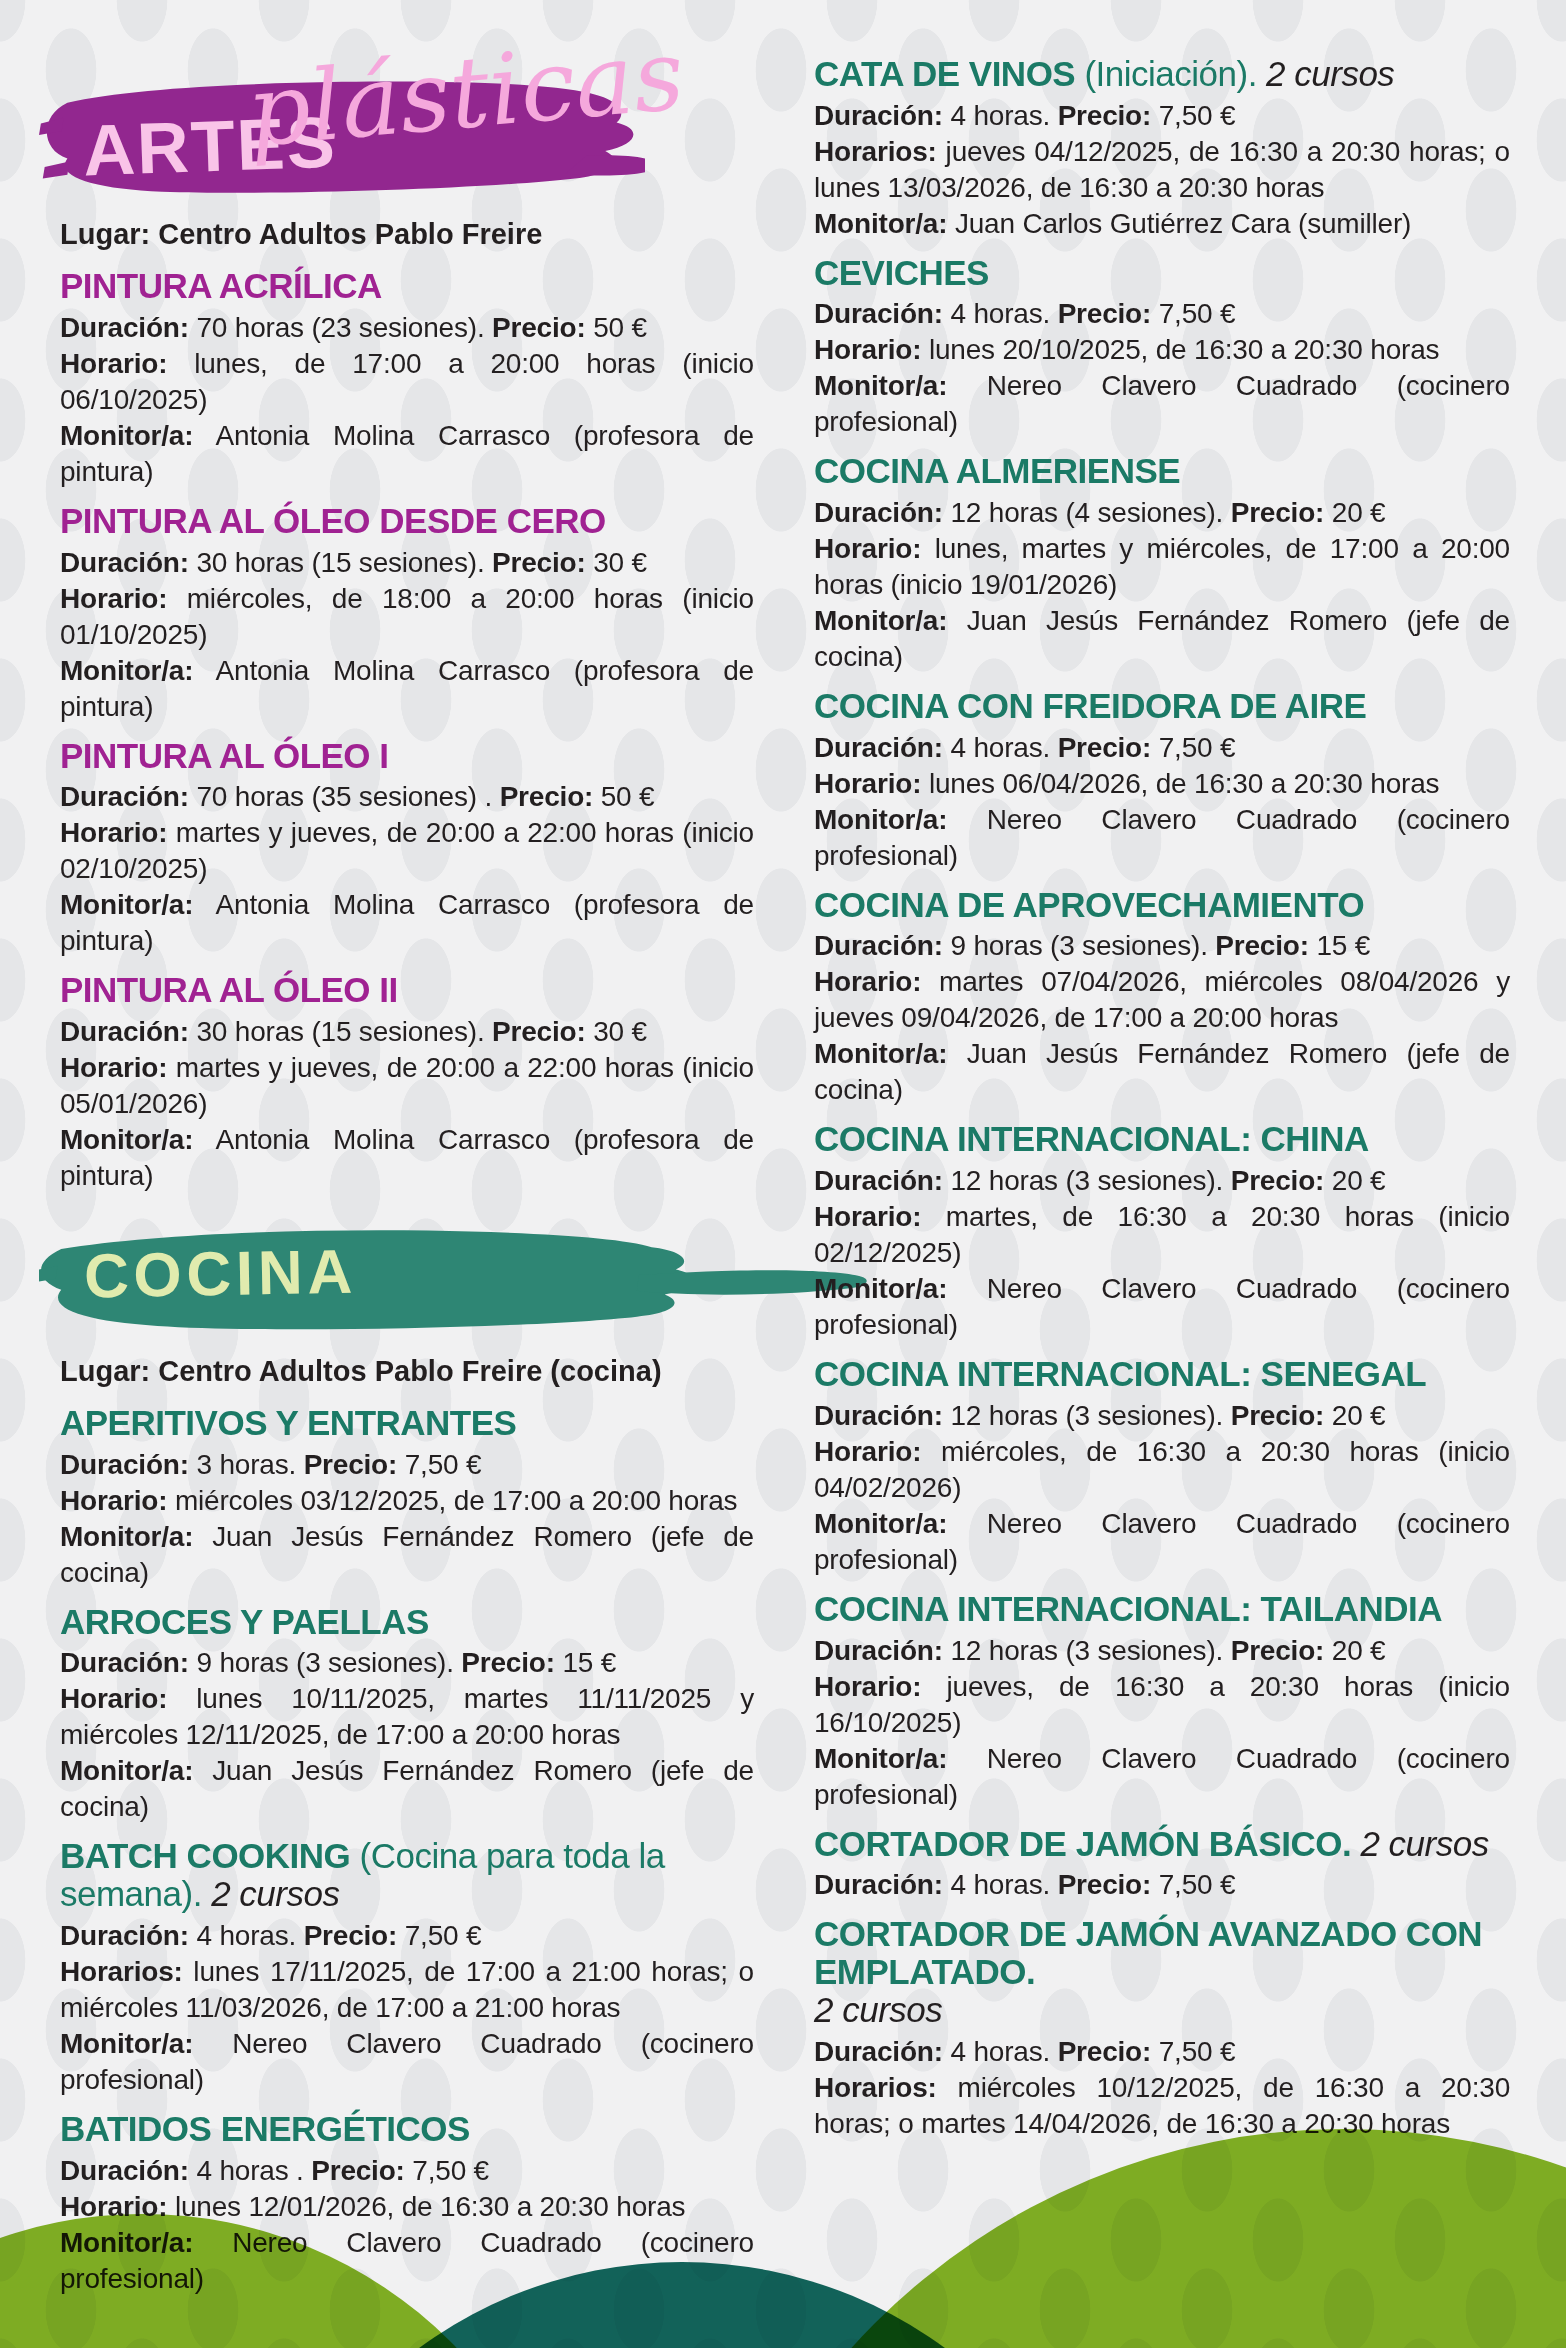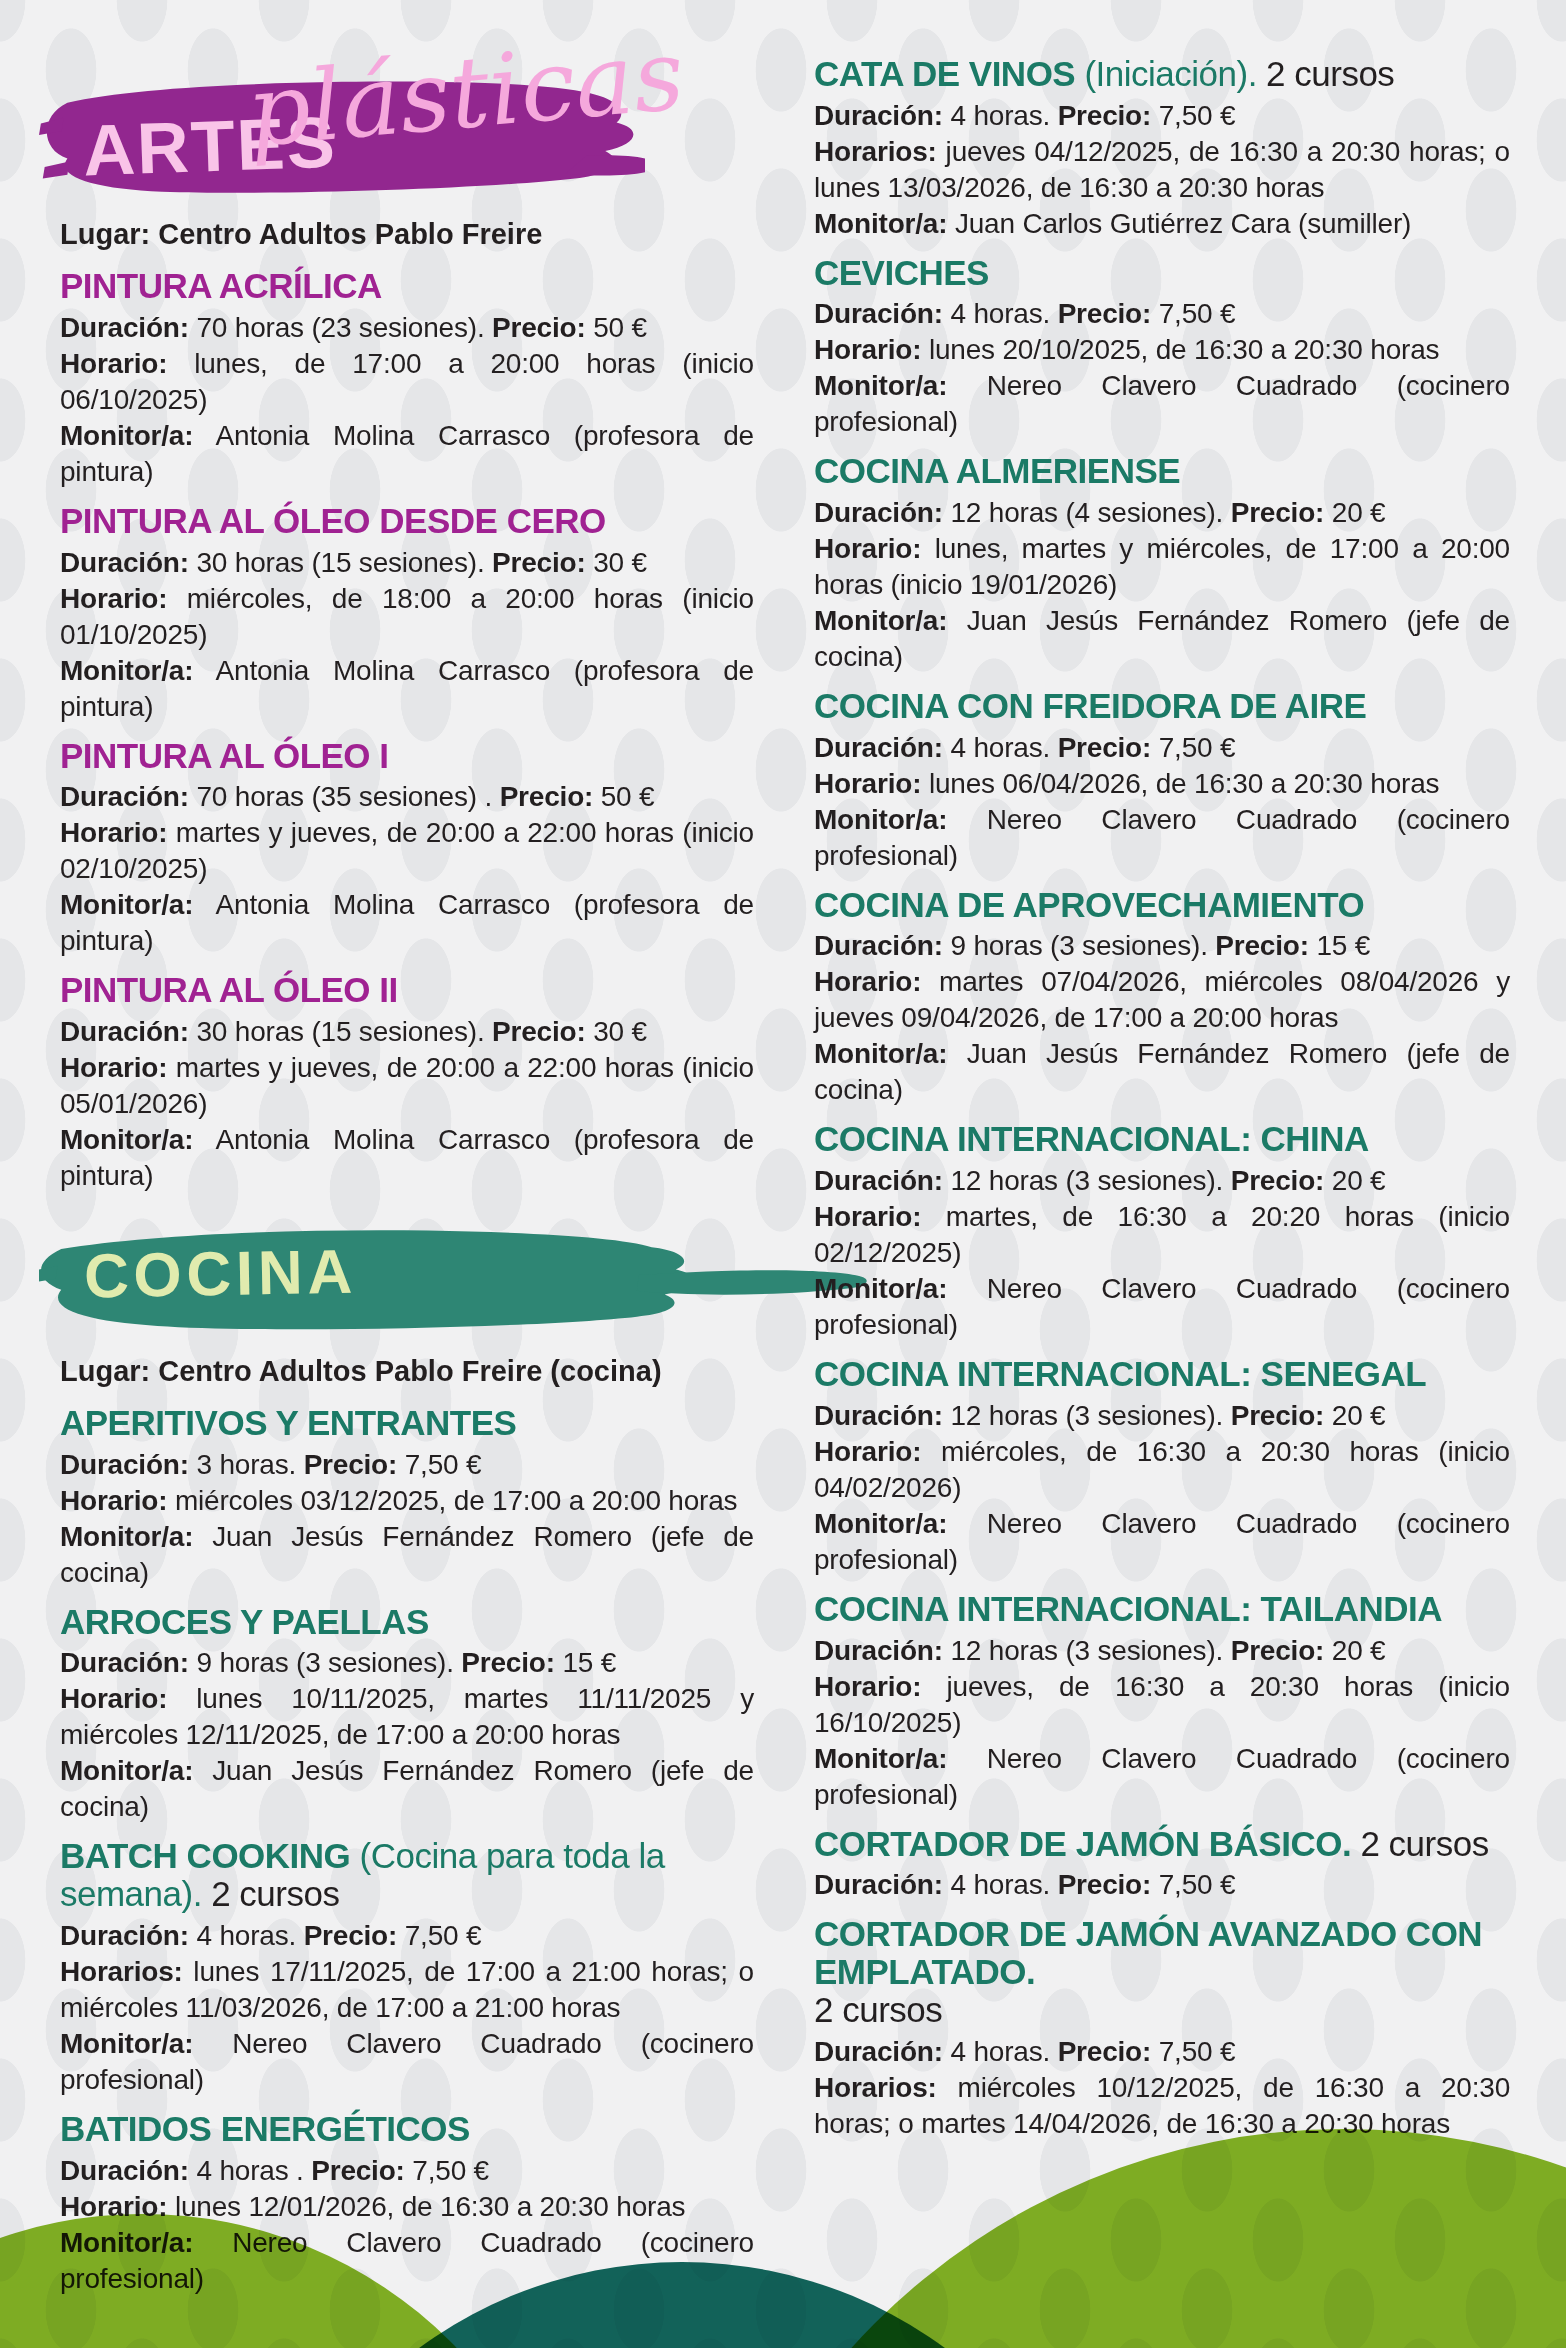--- a/index.html
+++ b/index.html
@@ -28,21 +28,21 @@
   .col .course:first-child{margin-top:0;}
 
   h3.course-title{
     font-size:35px;line-height:38px;font-weight:bold;
     letter-spacing:-0.5px;margin:0 0 4.7px 0;
   }
   .accent-purple h3.course-title{color:var(--purple,#a02292);}
   .accent-teal h3.course-title{color:var(--teal,#1b7a66);}
   .ts-strong{font-weight:bold;}
   .ts-light{font-weight:normal;}
-  .ts-plain{font-weight:normal;color:var(--ink,#231f20);}
+  .ts-plain{font-weight:normal;color:var(--ink,#231f20);font-style:italic;}
 
   .line{
     font-size:28px;line-height:36px;margin:0;
     text-align:justify;color:var(--ink,#231f20);
     letter-spacing:-0.2px;
   }
   .seg-b{font-weight:bold;}
 
   
   .brush{position:relative;margin-left:-21px;}
@@ -175,21 +175,21 @@
       </section>
       <section class="course accent-teal">
         <h3 class="course-title"><span class="ts-strong">COCINA DE APROVECHAMIENTO</span></h3>
         <p class="line"><span class="seg-b">Duración:</span><span class="seg"> 9 horas (3 sesiones). </span><span class="seg-b">Precio:</span><span class="seg"> 15 €</span></p>
         <p class="line"><span class="seg-b">Horario:</span><span class="seg"> martes 07/04/2026, miércoles 08/04/2026 y jueves 09/04/2026, de 17:00 a 20:00 horas</span></p>
         <p class="line"><span class="seg-b">Monitor/a:</span><span class="seg"> Juan Jesús Fernández Romero (jefe de cocina)</span></p>
       </section>
       <section class="course accent-teal">
         <h3 class="course-title"><span class="ts-strong">COCINA INTERNACIONAL: CHINA</span></h3>
         <p class="line"><span class="seg-b">Duración:</span><span class="seg"> 12 horas (3 sesiones). </span><span class="seg-b">Precio:</span><span class="seg"> 20 €</span></p>
-        <p class="line"><span class="seg-b">Horario:</span><span class="seg"> martes, de 16:30 a 20:20 horas (inicio 02/12/2025)</span></p>
+        <p class="line"><span class="seg-b">Horario:</span><span class="seg"> martes, de 16:30 a 20:30 horas (inicio 02/12/2025)</span></p>
         <p class="line"><span class="seg-b">Monitor/a:</span><span class="seg"> Nereo Clavero Cuadrado (cocinero profesional)</span></p>
       </section>
       <section class="course accent-teal">
         <h3 class="course-title"><span class="ts-strong">COCINA INTERNACIONAL: SENEGAL</span></h3>
         <p class="line"><span class="seg-b">Duración:</span><span class="seg"> 12 horas (3 sesiones). </span><span class="seg-b">Precio:</span><span class="seg"> 20 €</span></p>
         <p class="line"><span class="seg-b">Horario:</span><span class="seg"> miércoles, de 16:30 a 20:30 horas (inicio 04/02/2026)</span></p>
         <p class="line"><span class="seg-b">Monitor/a:</span><span class="seg"> Nereo Clavero Cuadrado (cocinero profesional)</span></p>
       </section>
       <section class="course accent-teal">
         <h3 class="course-title"><span class="ts-strong">COCINA INTERNACIONAL: TAILANDIA</span></h3>

